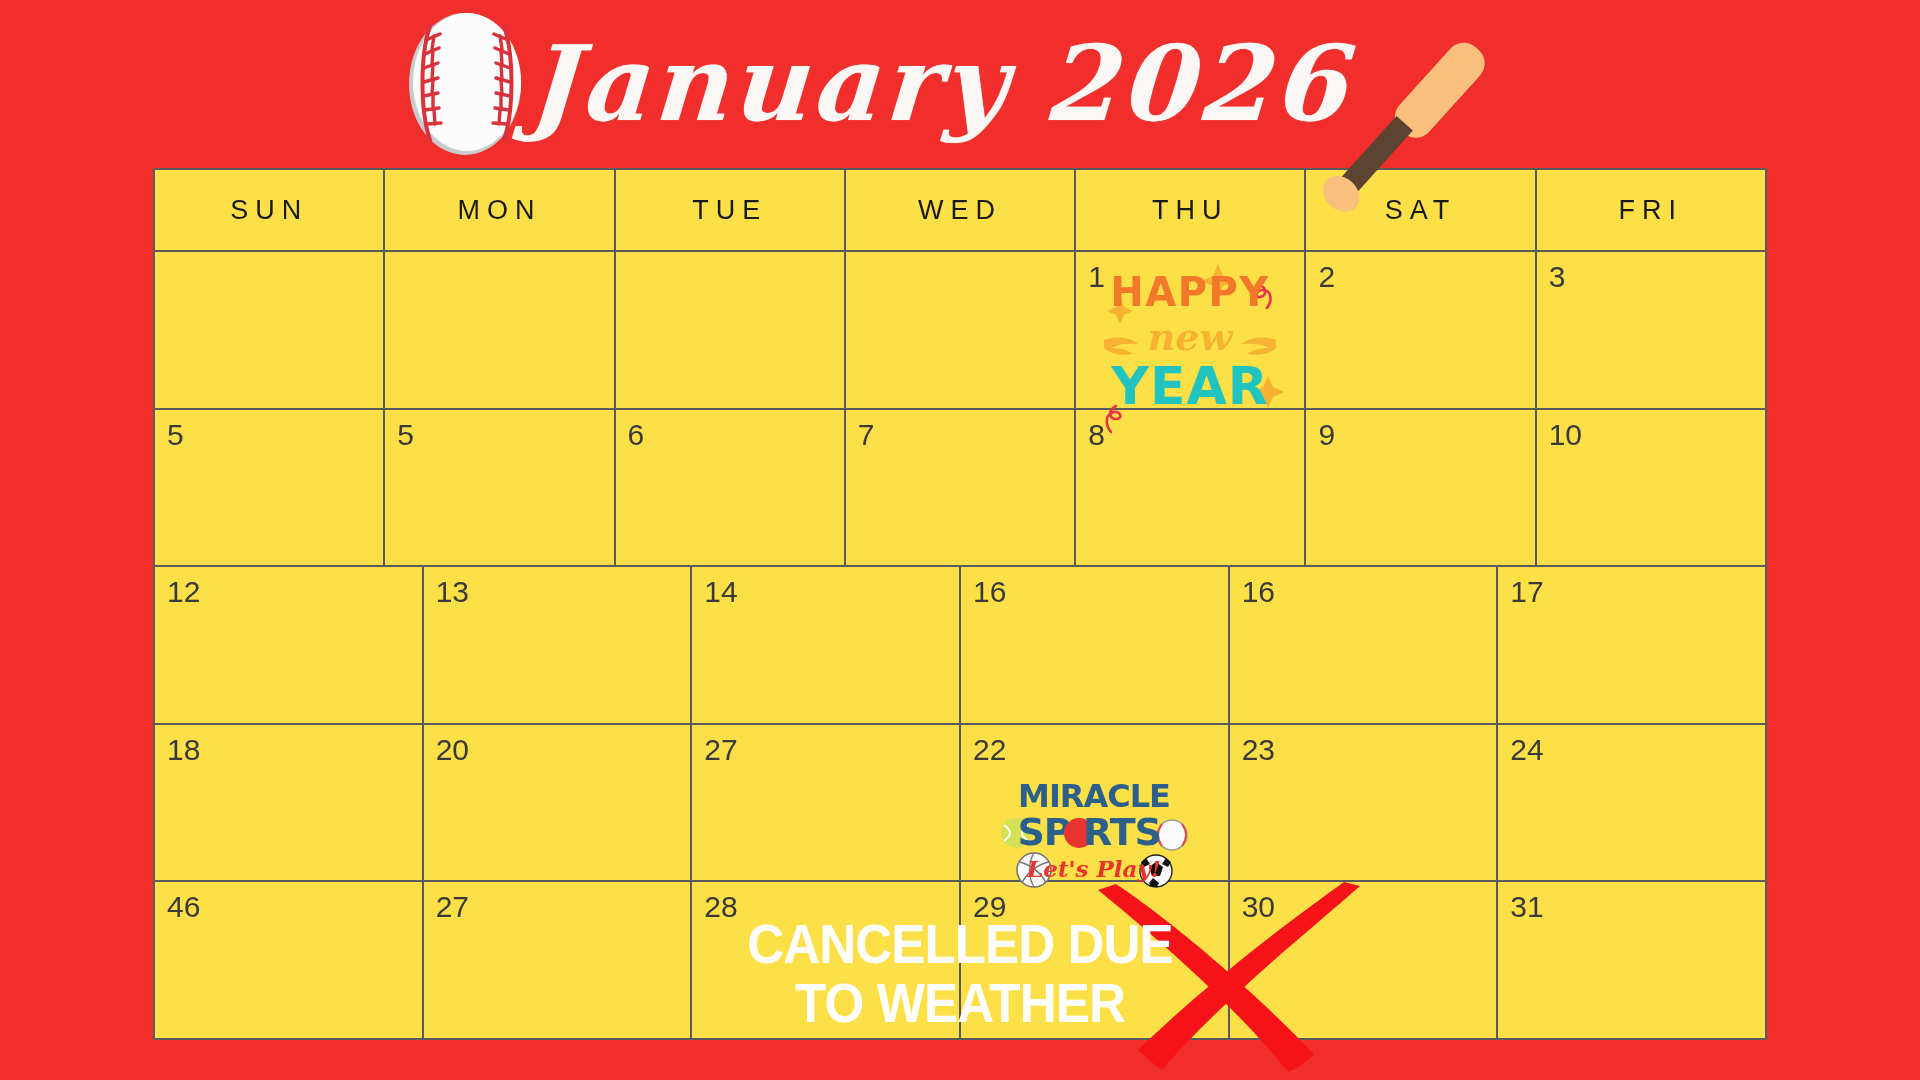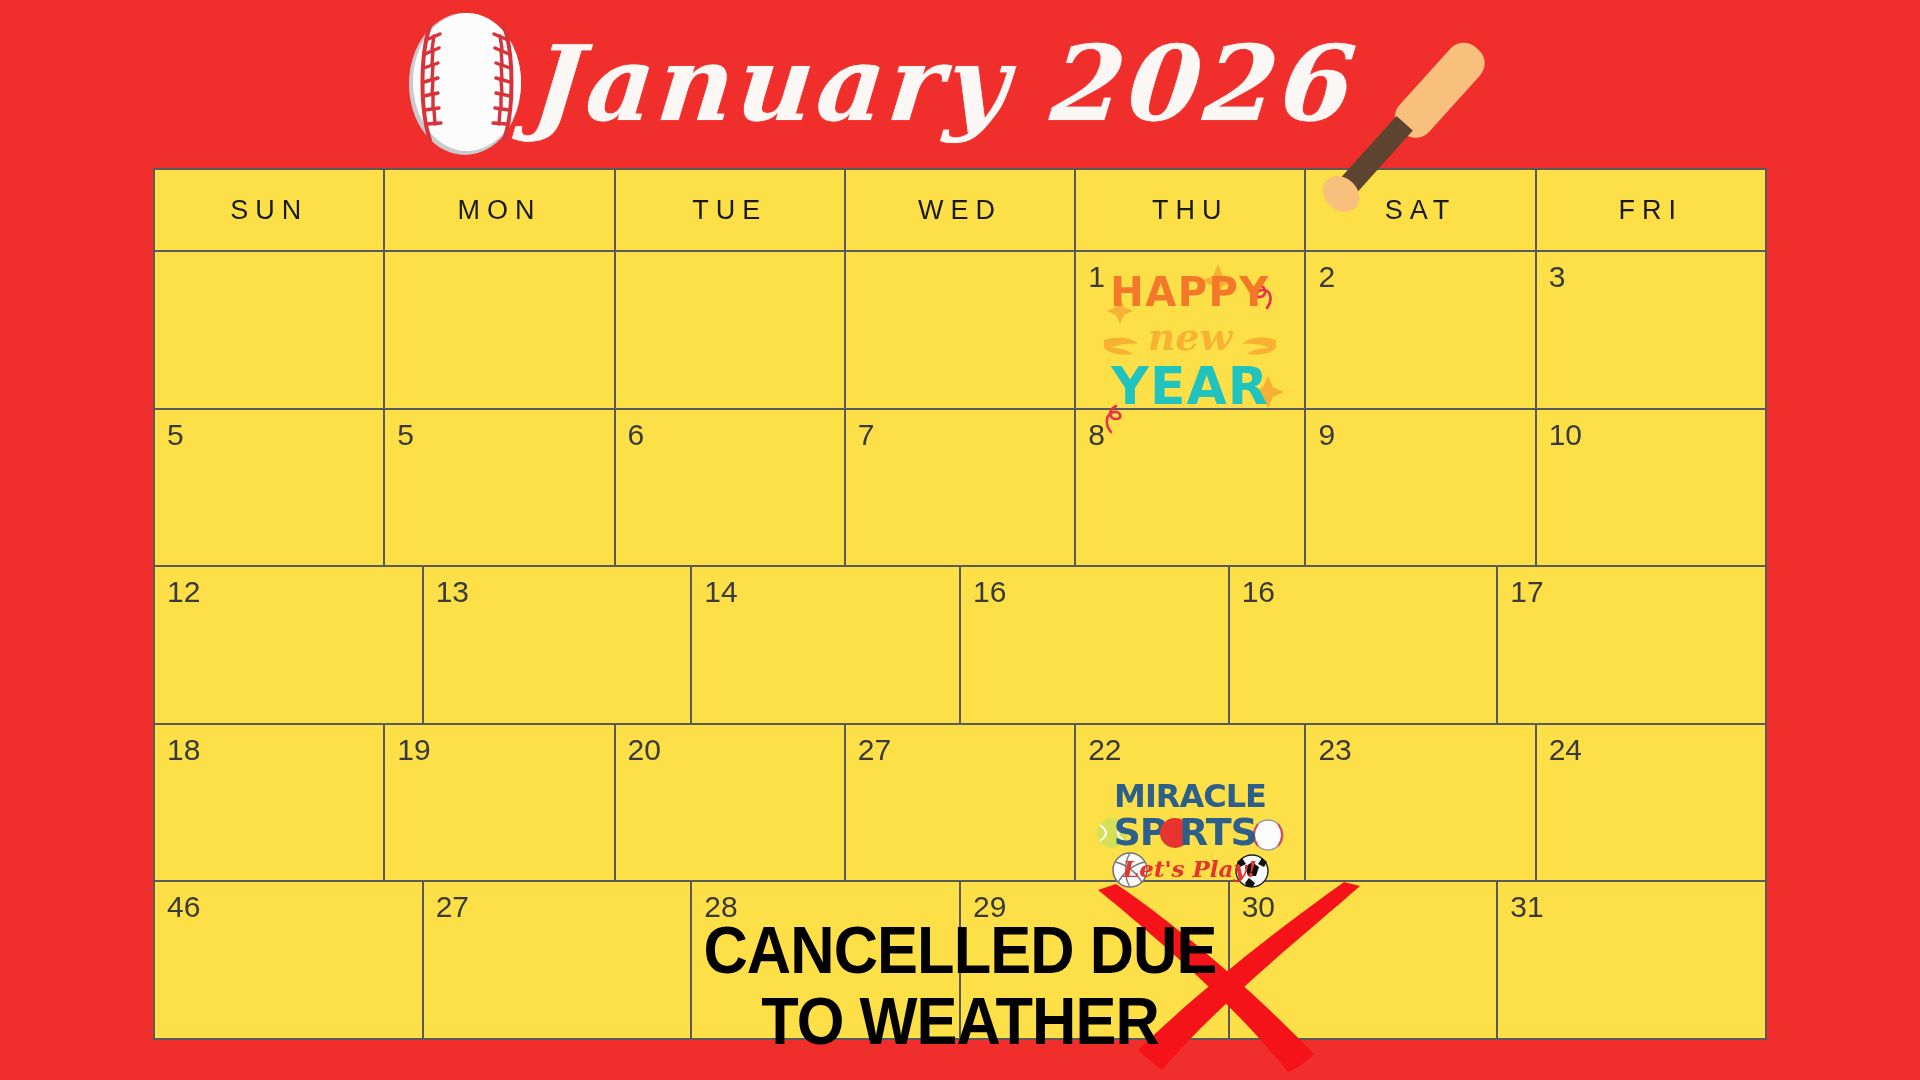--- a/index.html
+++ b/index.html
@@ -100,24 +100,24 @@
   }
   #cancel-x svg{ display:block; width:300px; height:200px; }
 
   #cancel-text{
     position:absolute; left:960px; top:915px;
     transform:translateX(-50%);
     width:900px;
     text-align:center;
     font-family:"Liberation Sans", sans-serif;
     font-weight:700;
-    font-size:66px;
+    font-size:55px;
     line-height:1.07;
     letter-spacing:-1px;
-    color:#000000;
+    color:#ffffff;
     z-index:8; pointer-events:none;
     transform-origin:center top;
   }
   #cancel-text span{ display:block; transform:scaleX(.93); }
 </style>
 </head>
 <body>
 
 <div id="title-band">
   <div id="title-inner">
@@ -237,21 +237,20 @@
     <div class="cell"><span class="daynum">12</span></div>
     <div class="cell"><span class="daynum">13</span></div>
     <div class="cell"><span class="daynum">14</span></div>
     <div class="cell"><span class="daynum">16</span></div>
     <div class="cell"><span class="daynum">16</span></div>
     <div class="cell"><span class="daynum">17</span></div>
   </div>
 
   <div class="row">
     <div class="cell"><span class="daynum">18</span></div>
-    <div class="cell"><span class="daynum">19</span></div>
     <div class="cell"><span class="daynum">20</span></div>
     <div class="cell"><span class="daynum">27</span></div>
     <div class="cell">
       <span class="daynum">22</span>
       <span class="ms-logo">
         <svg viewBox="0 0 196 120" xmlns="http://www.w3.org/2000/svg">
 
           <g>
             <circle cx="20" cy="60" r="15" fill="#D4E157"></circle>
             <path d="M8 52 c8 6 8 10 0 16" stroke="#FFF" stroke-width="2" fill="none"></path>

